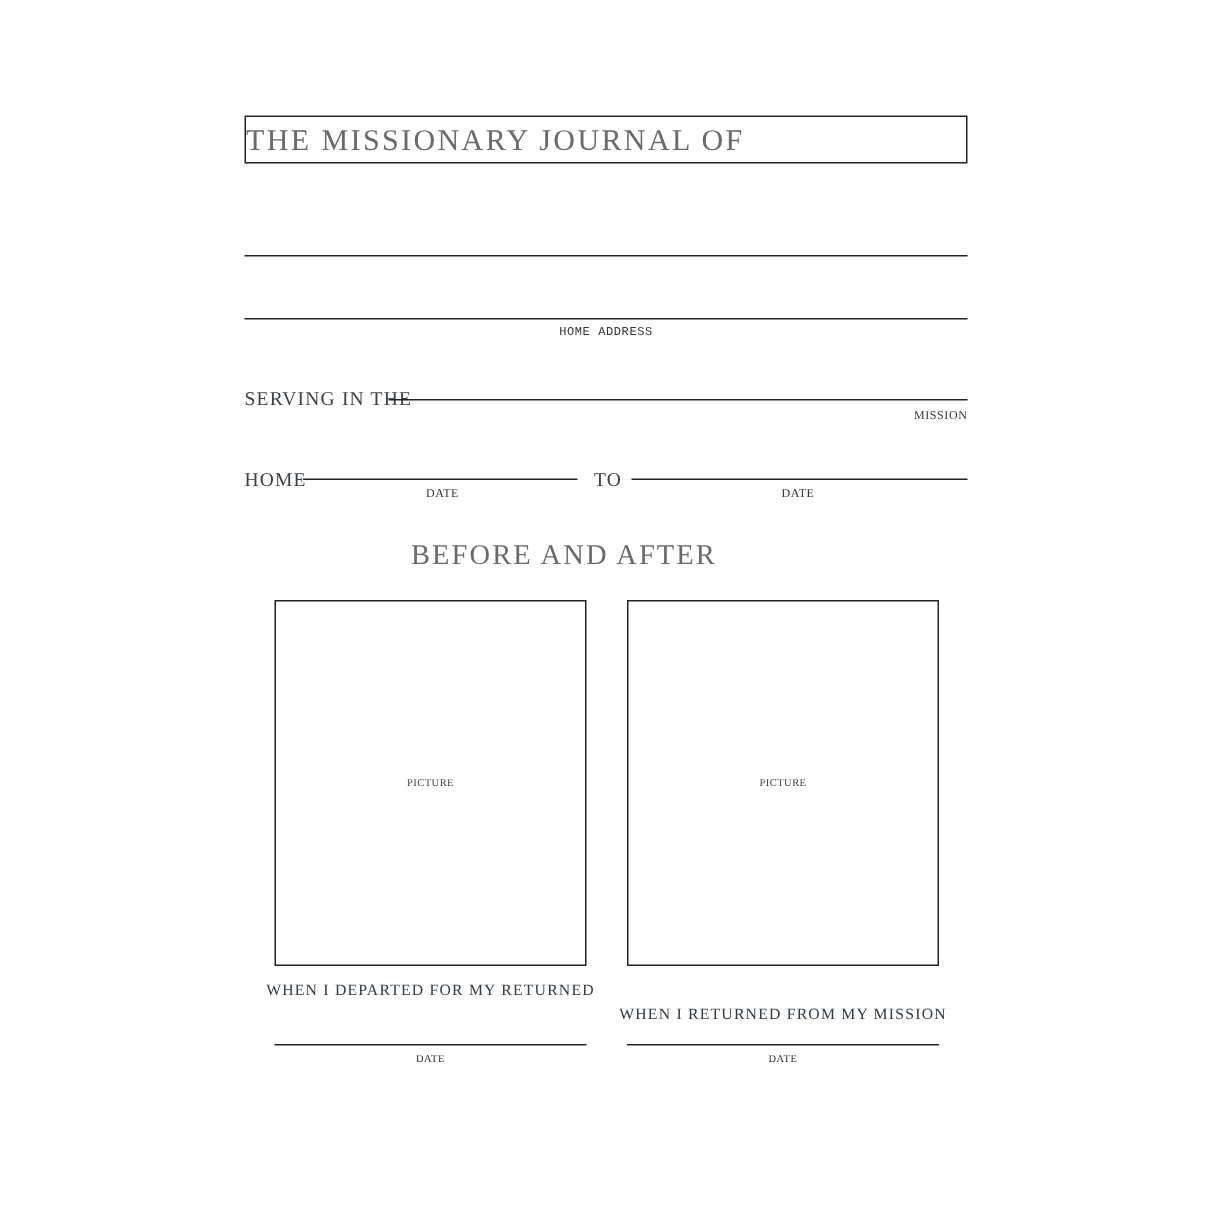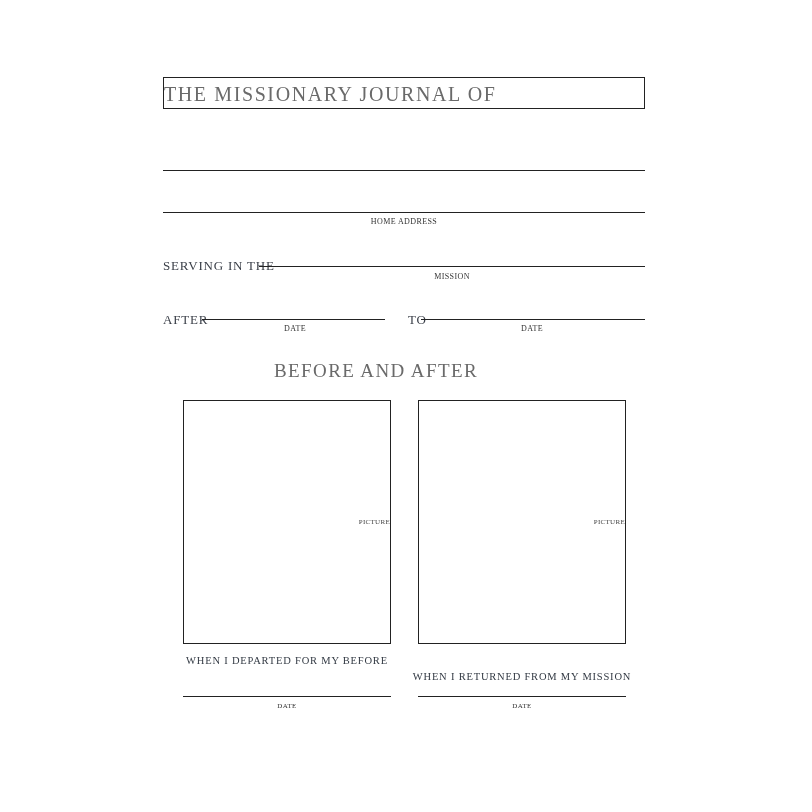--- a/index.html
+++ b/index.html
@@ -7,53 +7,53 @@
          font-family:"Liberation Serif","DejaVu Serif",serif; color:#2f3640; }
   .abs { position:absolute; }
   .title-box { left:163px; top:77px; width:480px; height:30px; border:1.5px solid #222;
                display:flex; align-items:center; justify-content:flex-start; }
   .title-text { font-size:20px; letter-spacing:1.6px; color:#6a6a6a; line-height:1; padding-top:2px; }
   .hline { height:0; border-top:1.3px solid #222; }
   .small-caps { font-size:8px; letter-spacing:0.4px; color:#333; text-align:center; line-height:1; }
   .label { font-size:13px; letter-spacing:0.8px; color:#3a3f48; line-height:1; }
   .section-title { left:0; width:752px; top:361px; text-align:center; font-size:19px;
                    letter-spacing:1.4px; color:#6a6a6a; line-height:1; }
-  .pic-box { border:1.3px solid #222; box-sizing:border-box; display:flex; align-items:center; justify-content:flex-end; }
+  .pic-box { border:1.3px solid #222; box-sizing:border-box; display:flex; align-items:center; justify-content:center; }
   .pic-label { font-size:7px; letter-spacing:0.3px; color:#444; }
   .caption { font-size:10.5px; letter-spacing:0.8px; color:#333a44; text-align:center; line-height:1; }
 </style>
 </head>
 <body>
 
 <div class="abs title-box">
   <span class="title-text">THE MISSIONARY JOURNAL OF</span>
 </div>
 
 <div class="abs hline" style="left:163px; top:170px; width:482px;"></div>
 <div class="abs hline" style="left:163px; top:212px; width:482px;"></div>
-<div class="abs small-caps" style="left:163px; top:218px; width:482px;">HOME ADDRESS</div>
+<div class="abs small-caps" style="left:163px; top:218px; width:482px;font-family:Liberation Mono, monospace;">HOME ADDRESS</div>
 
 <div class="abs label" style="left:163px; top:259px;">SERVING IN THE</div>
 <div class="abs hline" style="left:259px; top:266px; width:386px;"></div>
-<div class="abs small-caps" style="left:259px; top:273px; width:386px;">MISSION</div>
+<div class="abs small-caps" style="left:259px; top:273px; width:386px;text-align:right;">MISSION</div>
 
-<div class="abs label" style="left:163px; top:313px;">AFTER</div>
+<div class="abs label" style="left:163px; top:313px;">HOME</div>
 <div class="abs hline" style="left:202px; top:319px; width:183px;"></div>
 <div class="abs small-caps" style="left:202px; top:325px; width:186px;">DATE</div>
 
-<div class="abs label" style="left:408px; top:313px;">TO</div>
+<div class="abs label" style="left:396px; top:313px;">TO</div>
 <div class="abs hline" style="left:421px; top:319px; width:224px;"></div>
 <div class="abs small-caps" style="left:421px; top:325px; width:222px;">DATE</div>
 
 <div class="abs section-title">BEFORE AND AFTER</div>
 
 <div class="abs pic-box" style="left:183px; top:400px; width:208px; height:244px;">
   <span class="pic-label">PICTURE</span>
 </div>
-<div class="abs caption" style="left:163px; top:656px; width:248px;">WHEN I DEPARTED FOR MY BEFORE</div>
+<div class="abs caption" style="left:163px; top:656px; width:248px;">WHEN I DEPARTED FOR MY RETURNED</div>
 <div class="abs hline" style="left:183px; top:696px; width:208px;"></div>
 <div class="abs small-caps" style="left:183px; top:703px; width:208px; font-size:7px;">DATE</div>
 
 <div class="abs pic-box" style="left:418px; top:400px; width:208px; height:244px;">
   <span class="pic-label">PICTURE</span>
 </div>
 <div class="abs caption" style="left:398px; top:656px; width:248px;margin-top:16px;">WHEN I RETURNED FROM MY MISSION</div>
 <div class="abs hline" style="left:418px; top:696px; width:208px;"></div>
 <div class="abs small-caps" style="left:418px; top:703px; width:208px; font-size:7px;">DATE</div>
 

